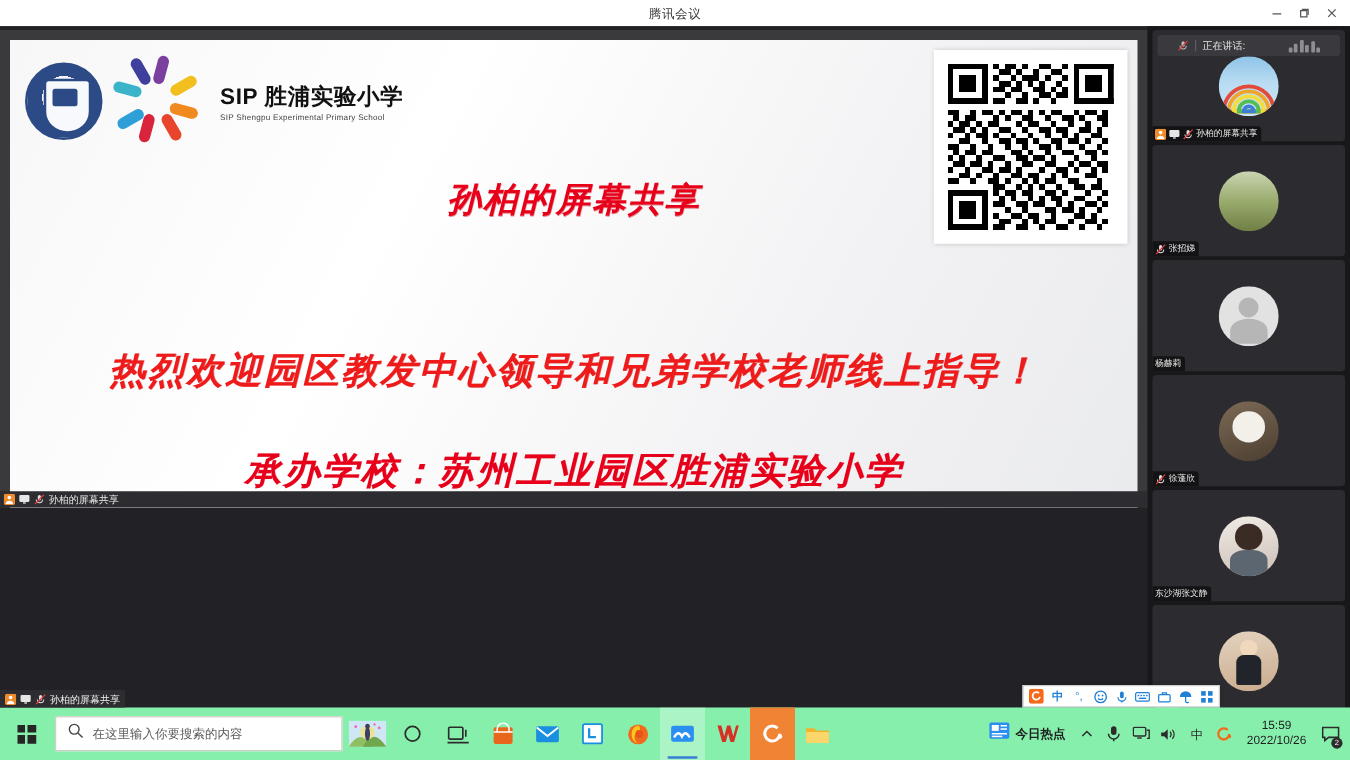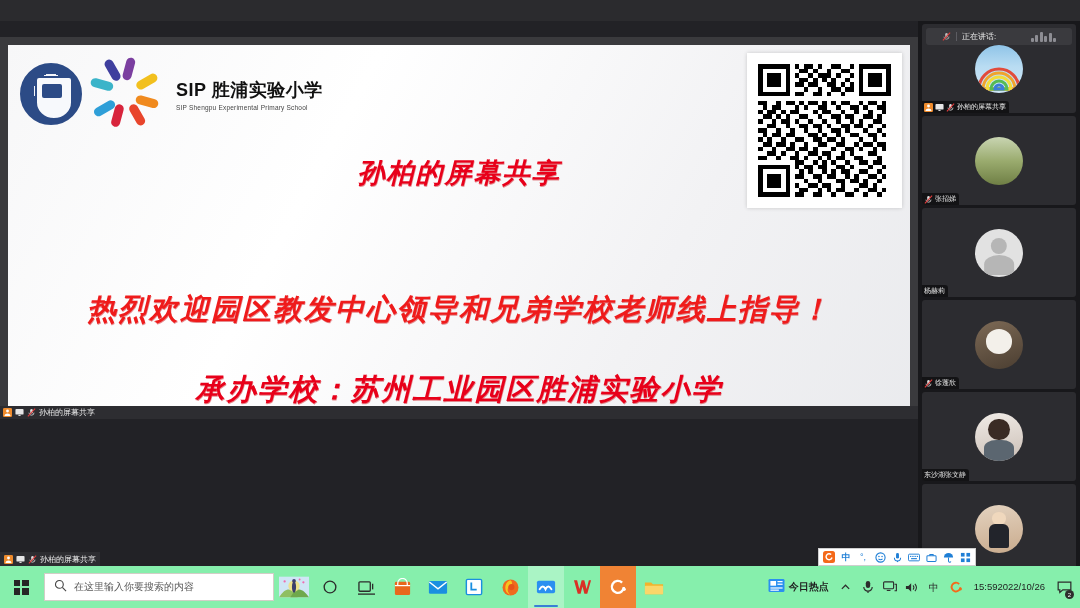--- a/index.html
+++ b/index.html
@@ -12,21 +12,21 @@
     background:#ffffff; display:flex; align-items:center; justify-content:center; }
   .titlebar .ttl { font-size:10px; color:#3a3a3a; letter-spacing:.5px; }
   .wctrls { position:absolute; right:4px; top:0; height:21px; display:flex; align-items:center; }
   .wbtn { width:22px; height:21px; display:flex; align-items:center; justify-content:center;
     font-size:10px; color:#6b6b6b; }
 
   
   .meet { position:absolute; left:0; top:21px; width:1080px; height:545px; background:#222226; }
 
   
-  .share { position:absolute; left:0; top:16px; width:918px; height:382px;
+  .share { position:absolute; left:0; top:3px; width:918px; height:382px;
     background:#3a3a3d; overflow:hidden; }
   .sharebar { position:absolute; left:0; bottom:0; width:918px; height:13px;
     background:#2d2d31; display:flex; align-items:center; gap:3px; padding:0 3px; z-index:9; }
   .mini { width:9px; height:9px; display:inline-flex; align-items:center; justify-content:center; }
   .sharebar .nm { font-size:8px; color:#e8e8e8; }
 
   
   .slide { position:absolute; left:8px; top:8px; width:902px; height:520px;
     background:linear-gradient(118deg,#f7f7f8 0%,#ffffff 32%,#f2f2f4 66%,#e8e9ec 100%);
     overflow:hidden; }
@@ -123,41 +123,63 @@
   .tbi { width:36px; height:42px; display:flex; align-items:center; justify-content:center;
     position:relative; }
   .tbi.act { background:#ffffff4d; }
   .tbi.act:after { content:""; position:absolute; left:6px; right:6px; bottom:1px; height:2.5px;
     background:#3a7fd5; border-radius:2px; }
   .tbi.orange { background:#f08334; }
   .tray { margin-left:auto; display:flex; align-items:center; height:42px; padding-right:4px; gap:0; }
   .trayi { width:22px; height:42px; display:flex; align-items:center; justify-content:center; }
   .hot { display:flex; align-items:center; gap:4px; padding:0 6px;font-weight:bold; }
   .hot .t { font-size:10px; color:#1f1f1f; white-space:nowrap; }
-  .clock { display:flex; align-items:center; justify-content:center;
+  .clock { display:flex; flex-direction:column; align-items:center; justify-content:center;
     padding:0 7px; line-height:1.25; }
   .clock div { font-size:9.5px; color:#1f1f1f; }
   .notif { width:24px; height:42px; display:flex; align-items:center; justify-content:center;
     position:relative; }
   .badge { position:absolute; right:2px; bottom:9px; background:#2d2d2d; color:#fff;
     font-size:6px; border-radius:50%; width:9px; height:9px; display:flex;
     align-items:center; justify-content:center; }
 
   
   .ime { position:absolute; left:818px; bottom:42px; height:18px; background:#ffffff;
     border:1px solid #cfcfcf; display:flex; align-items:center; gap:5px; padding:0 4px;
     box-shadow:0 -1px 3px rgba(0,0,0,.12); }
   .ime .ic { width:12px; height:12px; display:flex; align-items:center; justify-content:center;
     font-size:9px; color:#1f7fd6; }
 </style>
 </head>
 <body>
 
 <div id="app">
 
+  <div class="titlebar">
+    <div class="ttl">腾讯会议</div>
+    <div class="wctrls">
+      <div class="wbtn">
+        <svg width="9" height="9" viewBox="0 0 9 9">
+            <line x1="1" y1="5" x2="8" y2="5" stroke="#555" stroke-width="1"></line>
+          </svg>
+      </div>
+      <div class="wbtn">
+        <svg width="9" height="9" viewBox="0 0 9 9">
+            <rect x="1.5" y="2.5" width="5" height="5" fill="none" stroke="#555" stroke-width="1"></rect>
+            <path d="M3 2.2 V1.5 H7.5 V6" fill="none" stroke="#555" stroke-width="1"></path>
+          </svg>
+      </div>
+      <div class="wbtn close">
+        <svg width="9" height="9" viewBox="0 0 9 9">
+            <line x1="1.5" y1="1.5" x2="7.5" y2="7.5" stroke="#555" stroke-width="1"></line>
+            <line x1="7.5" y1="1.5" x2="1.5" y2="7.5" stroke="#555" stroke-width="1"></line>
+          </svg>
+      </div>
+    </div>
+  </div>
 
   <div class="meet">
 
     <div class="share">
 
       <div class="slide">
 
         <div class="logorow">
           <div class="crest"></div>
           <div class="burst">

